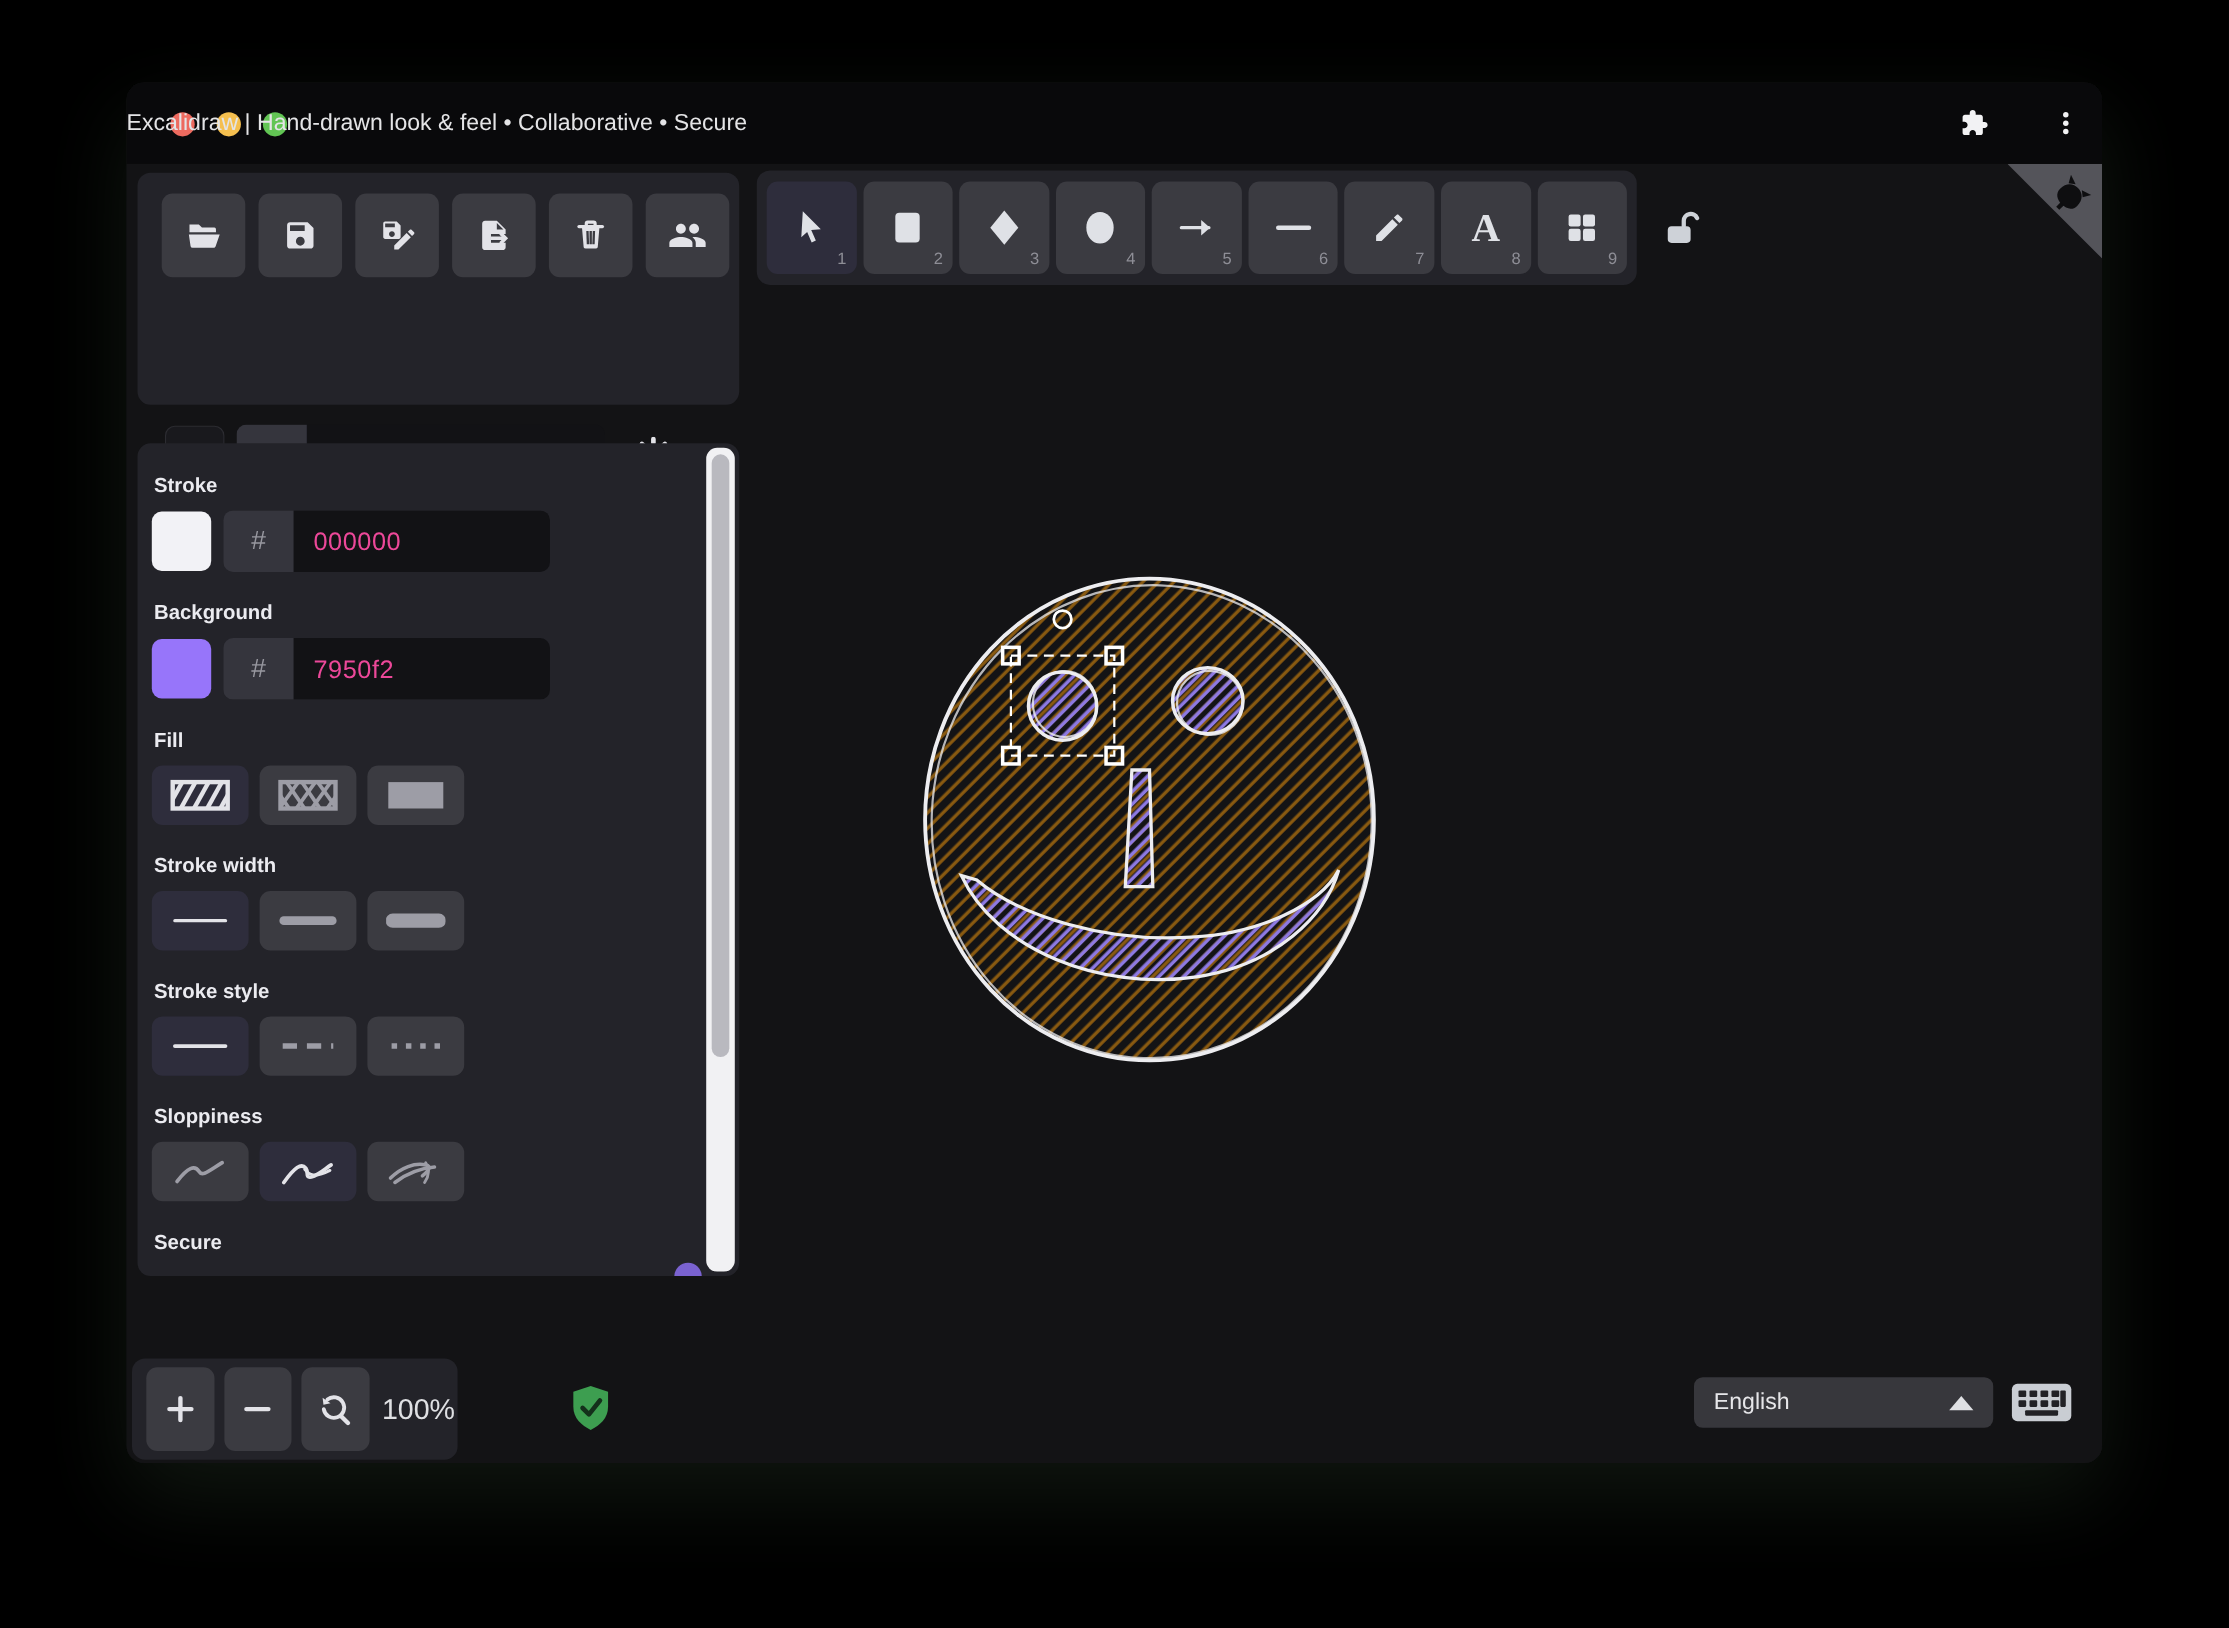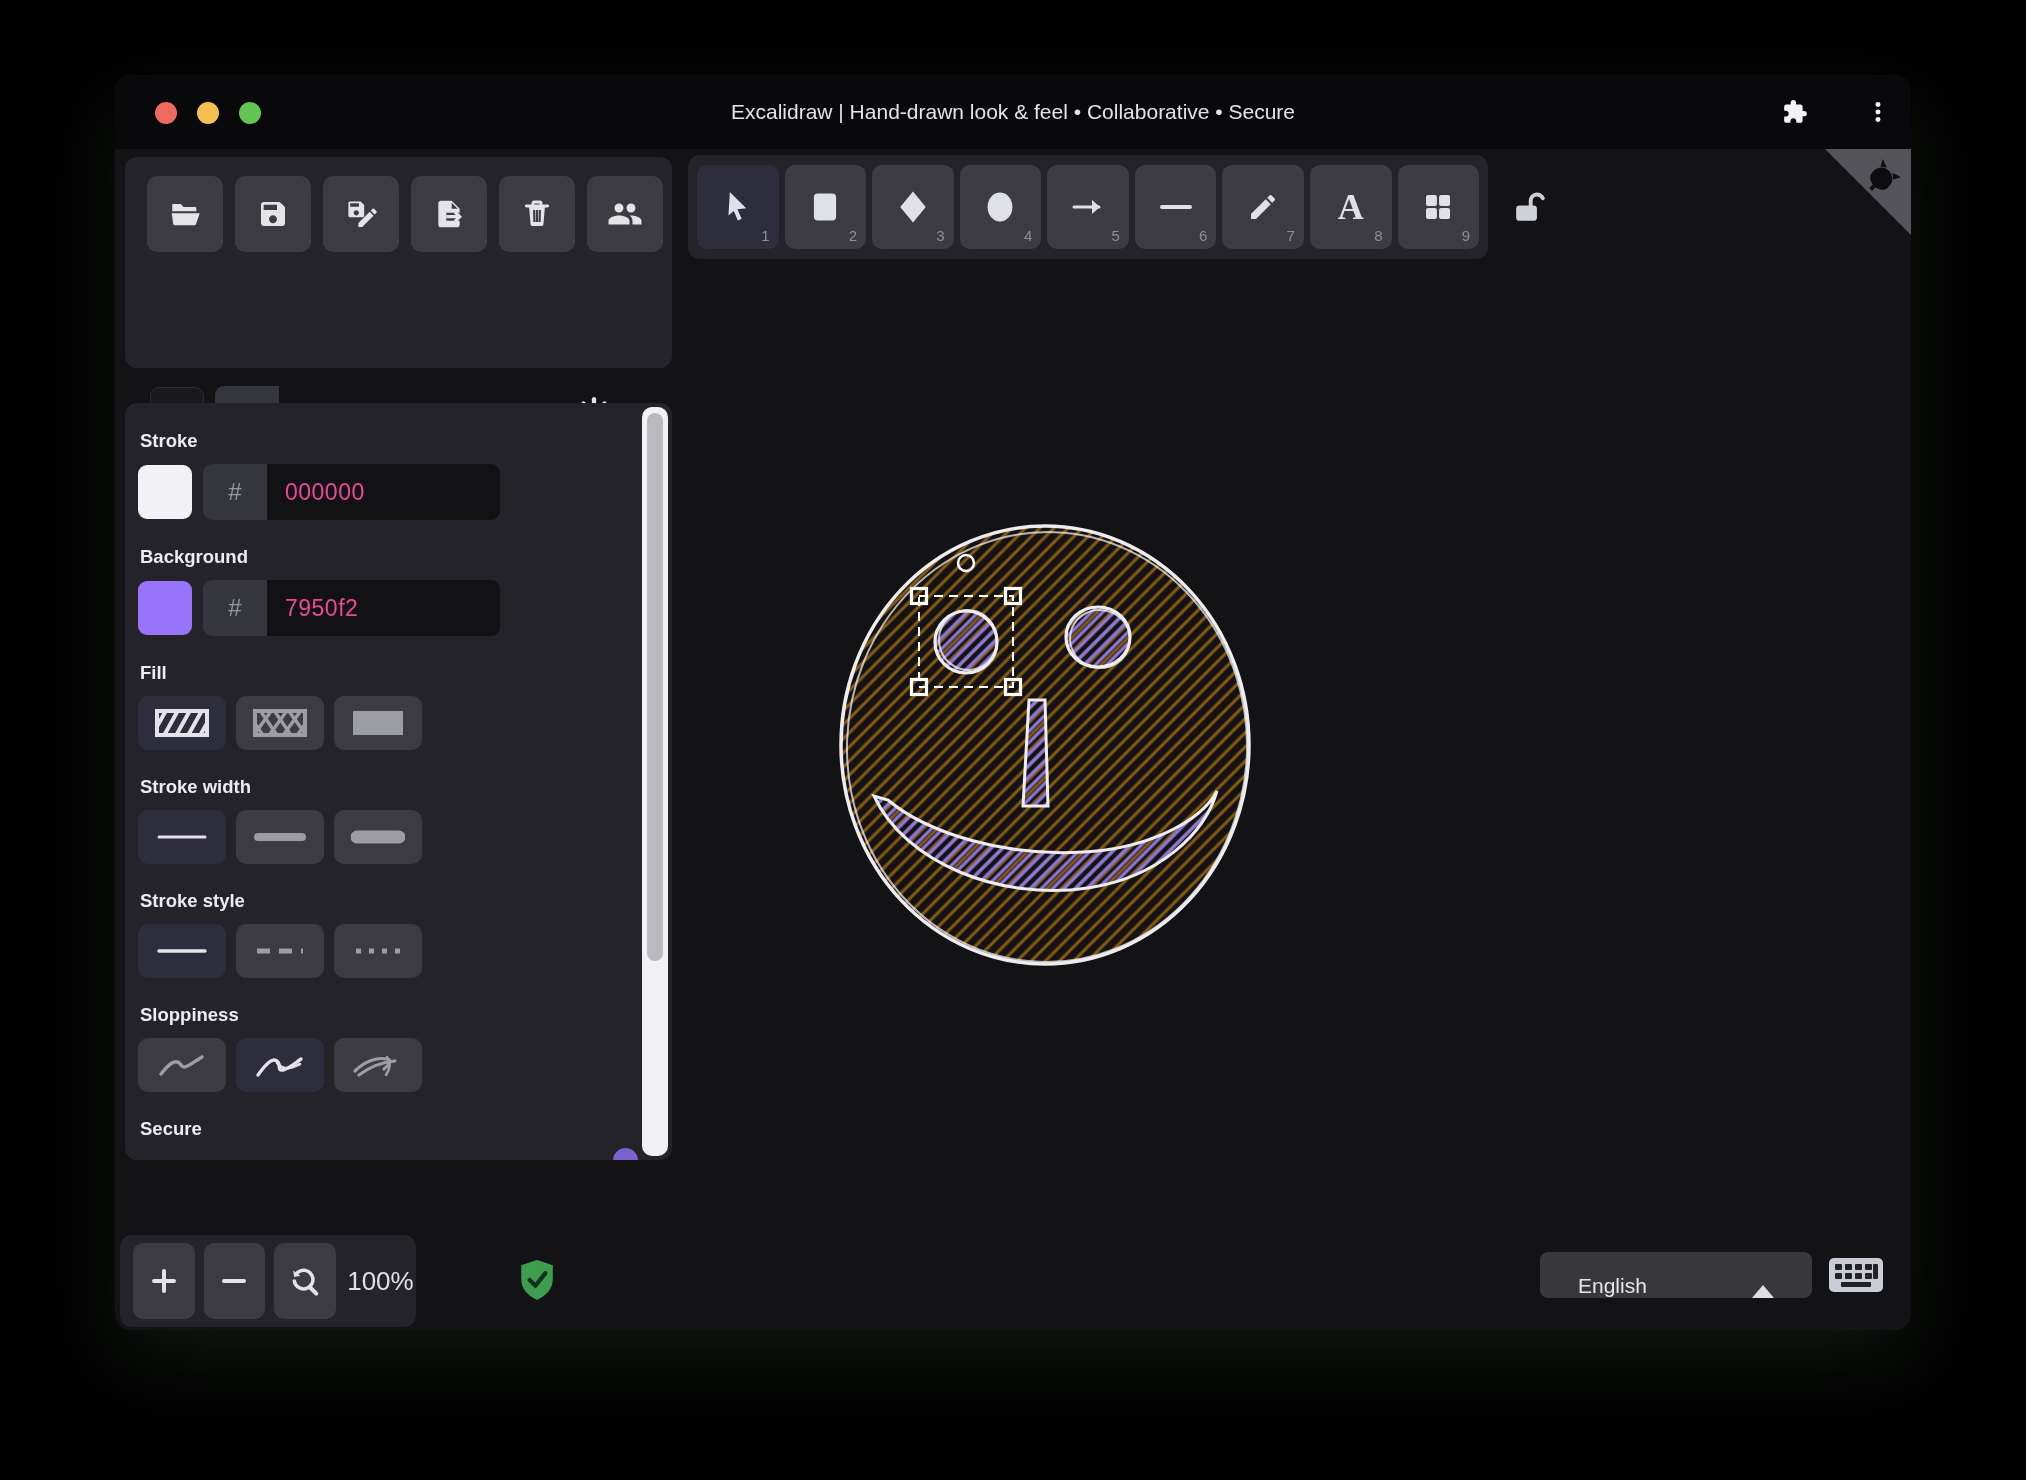--- a/index.html
+++ b/index.html
@@ -10,21 +10,21 @@
             background:#141416; border-radius:16px; overflow:hidden;
             box-shadow:0 30px 80px rgba(90,130,90,.18); }
 
   
   .titlebar { position:absolute; left:0; top:0; width:100%; height:74px; background:#09090b; }
   .traffic { position:absolute; top:27px; width:22px; height:22px; border-radius:50%; }
   .t-red    { left:40px;  background:var(--traffic-red); }
   .t-yellow { left:82px;  background:var(--traffic-yellow); }
   .t-green  { left:124px; background:var(--traffic-green); }
   .win-title { position:absolute; left:0; right:0; top:0; height:74px; line-height:74px;
-               text-align:center; color:#e4e4e6; font-size:21px; }
+               text-align:left; color:#e4e4e6; font-size:21px; }
   .tb-icon { position:absolute; top:24px; color:#f2f2f4; }
 
   
   .canvas { position:absolute; left:0; top:74px; width:1796px; height:1181px; background:var(--canvas-bg); }
   .canvas-svg { position:absolute; left:0; top:0; }
   .gh-corner { position:absolute; right:0; top:0; }
 
   
   .island { position:absolute; background:var(--island-bg); border-radius:12px; }
   .btn { background:var(--button-bg); border-radius:10px; display:flex; align-items:center;
@@ -71,21 +71,21 @@
   .opacity-thumb { position:absolute; left:488px; bottom:-13px; width:25px; height:25px;
                    border-radius:50%; background:var(--accent-purple); }
 
   
   .zoombar { left:5px; top:1160px; width:296px; height:92px; padding:8px 0 0 13px; display:flex; gap:9px; }
   .zoombar .btn { width:78px; height:76px; }
   .zoomval { width:90px; height:76px; display:flex; align-items:center; justify-content:center;
              color:#dfe0e3; font-size:26px; }
   .shieldwrap { position:absolute; left:405px; top:1185px; }
   .lang { position:absolute; left:1425px; top:1177px; width:272px; height:46px; background:#37373c;
-          border-radius:8px; display:flex; align-items:flex-end; padding:0 38px; color:#e6e6e9; font-size:21px; }
+          border-radius:8px; display:flex; align-items:center; padding:0 18px; color:#e6e6e9; font-size:21px; }
   .lang .tri { margin-left:auto; width:0; height:0; border-left:11px solid transparent;
                border-right:11px solid transparent; border-bottom:13px solid #dfe0e3; }
   .kbwrap { position:absolute; left:1713px; top:1182px; }
 </style>
 </head>
 <body>
 
 <div class="window">
 
   <div class="titlebar">

